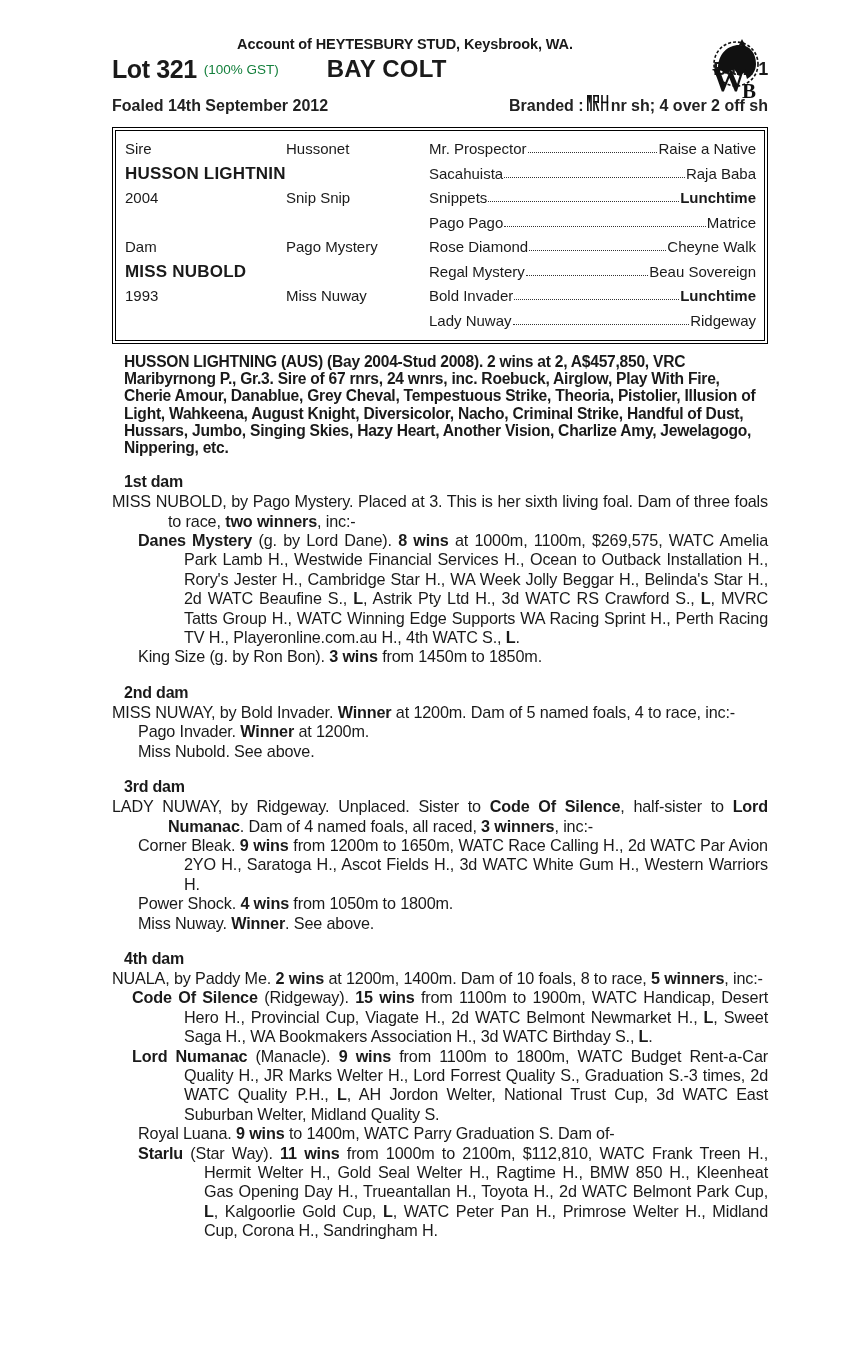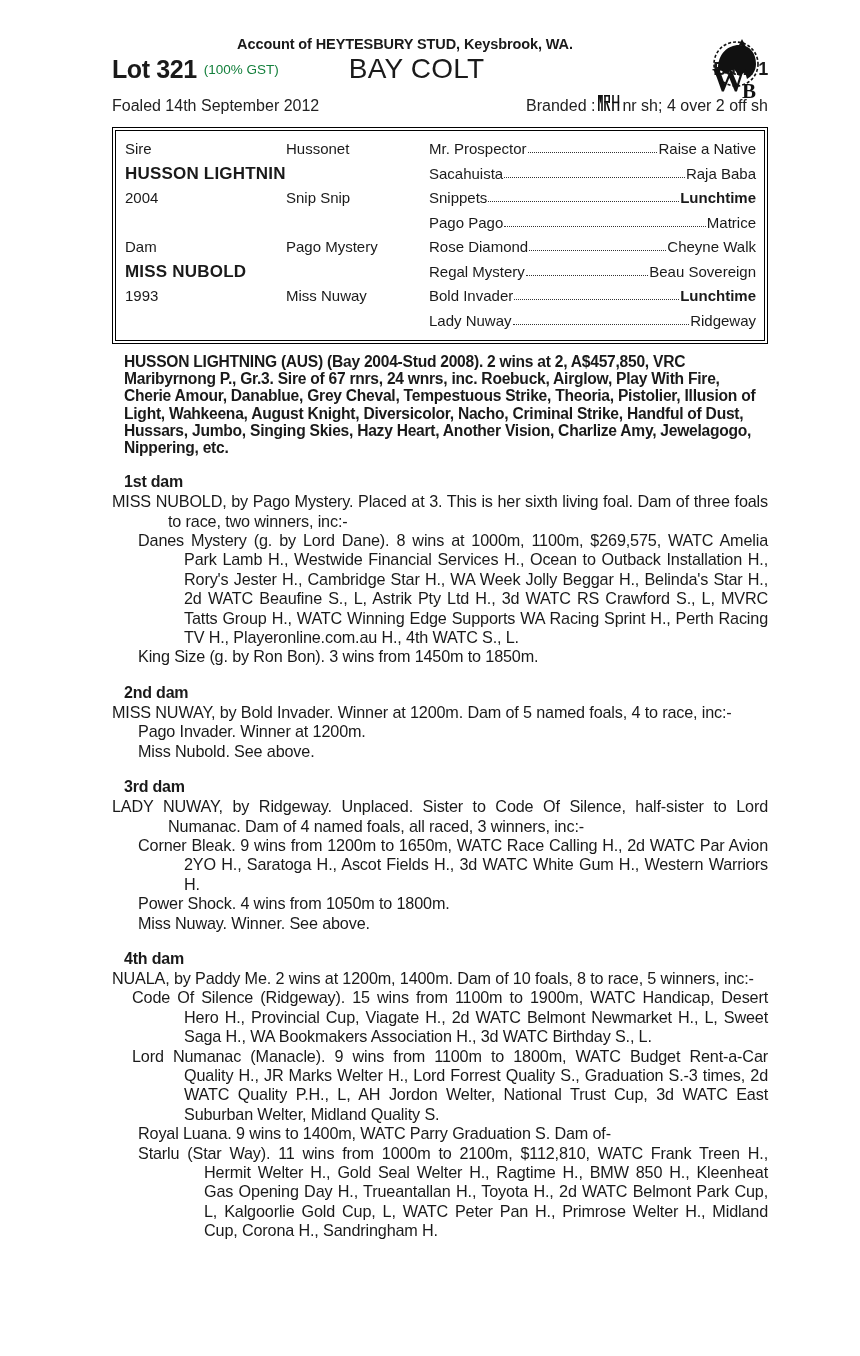--- a/index.html
+++ b/index.html
@@ -53,38 +53,39 @@
     font-size: 25px;
     font-weight: bold;
     letter-spacing: -0.4px;
   }
   .gst {
     font-size: 13.5px;
     margin-left: 7px;
     color: #15803d;
   }
   .colour-sex {
-    font-size: 28px;
-    font-weight: normal;
+    font-size: 24px;
+    font-weight: bold;
     letter-spacing: 0.2px;
-    margin-left: 70px;
+    margin-left: 48px;
   }
   .barn {
     font-size: 18px;
     font-weight: bold;
     margin-left: auto;
     letter-spacing: -0.2px;
   }
 
   .sub-row {
     display: flex;
     align-items: baseline;
     font-size: 16px;
     margin-top: 7px;
     color: #222;
+    font-weight: bold;
   }
   .foaled { white-space: nowrap; }
   .branded {
     margin-left: auto;
     white-space: nowrap;
     display: flex;
     align-items: baseline;
   }
   .brand-glyph {
     display: inline-block;
@@ -176,21 +177,21 @@
     text-align: justify;
     text-justify: inter-word;
     letter-spacing: -0.15px;
   }
   .blk.nojust { text-align: left; }
   .lvl0h { padding-left: 56px; text-indent: -56px; }
   .lvl1h { padding-left: 72px; text-indent: -46px; }
   .lvl2h { padding-left: 72px; text-indent: -52px; }
   .lvl-plain1 { padding-left: 26px; text-indent: 0; }
   .lvl3h { padding-left: 92px; text-indent: -66px; }
-  b, .b { font-weight: normal; margin-top: 20px; }
+  b, .b { font-weight: bold; margin-top: 20px; }
 </style>
 </head>
 <body>
 
 <div class="page">
   <div class="content">
 
     <div class="header">
 
       <svg class="logo" viewBox="0 0 76 68" xmlns="http://www.w3.org/2000/svg">

